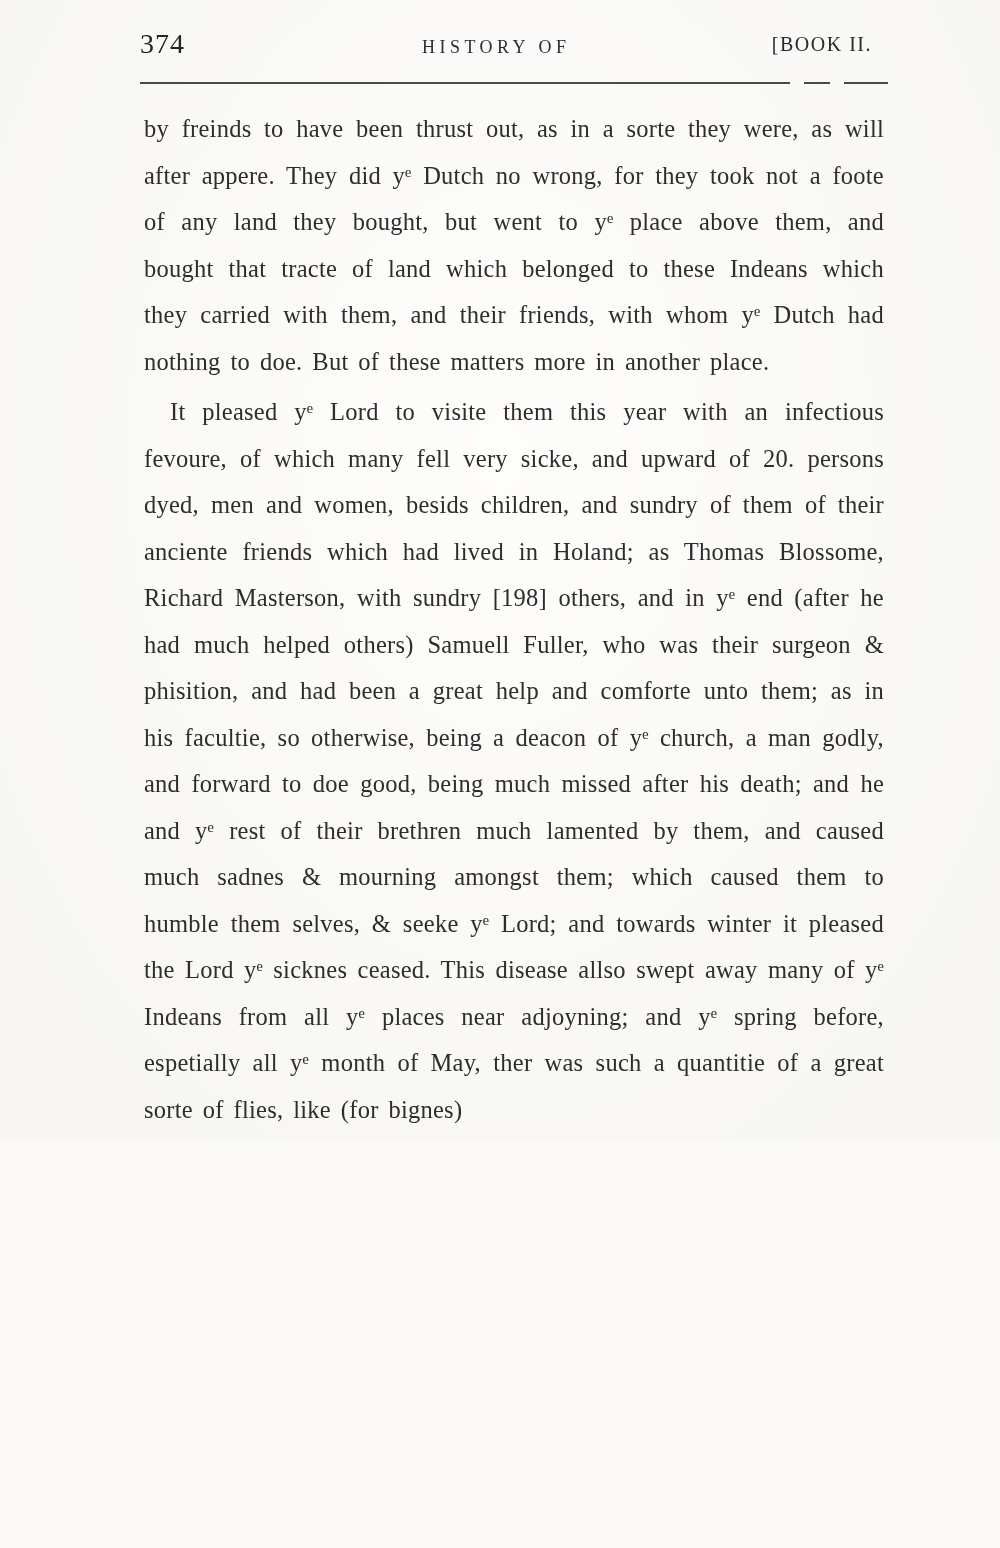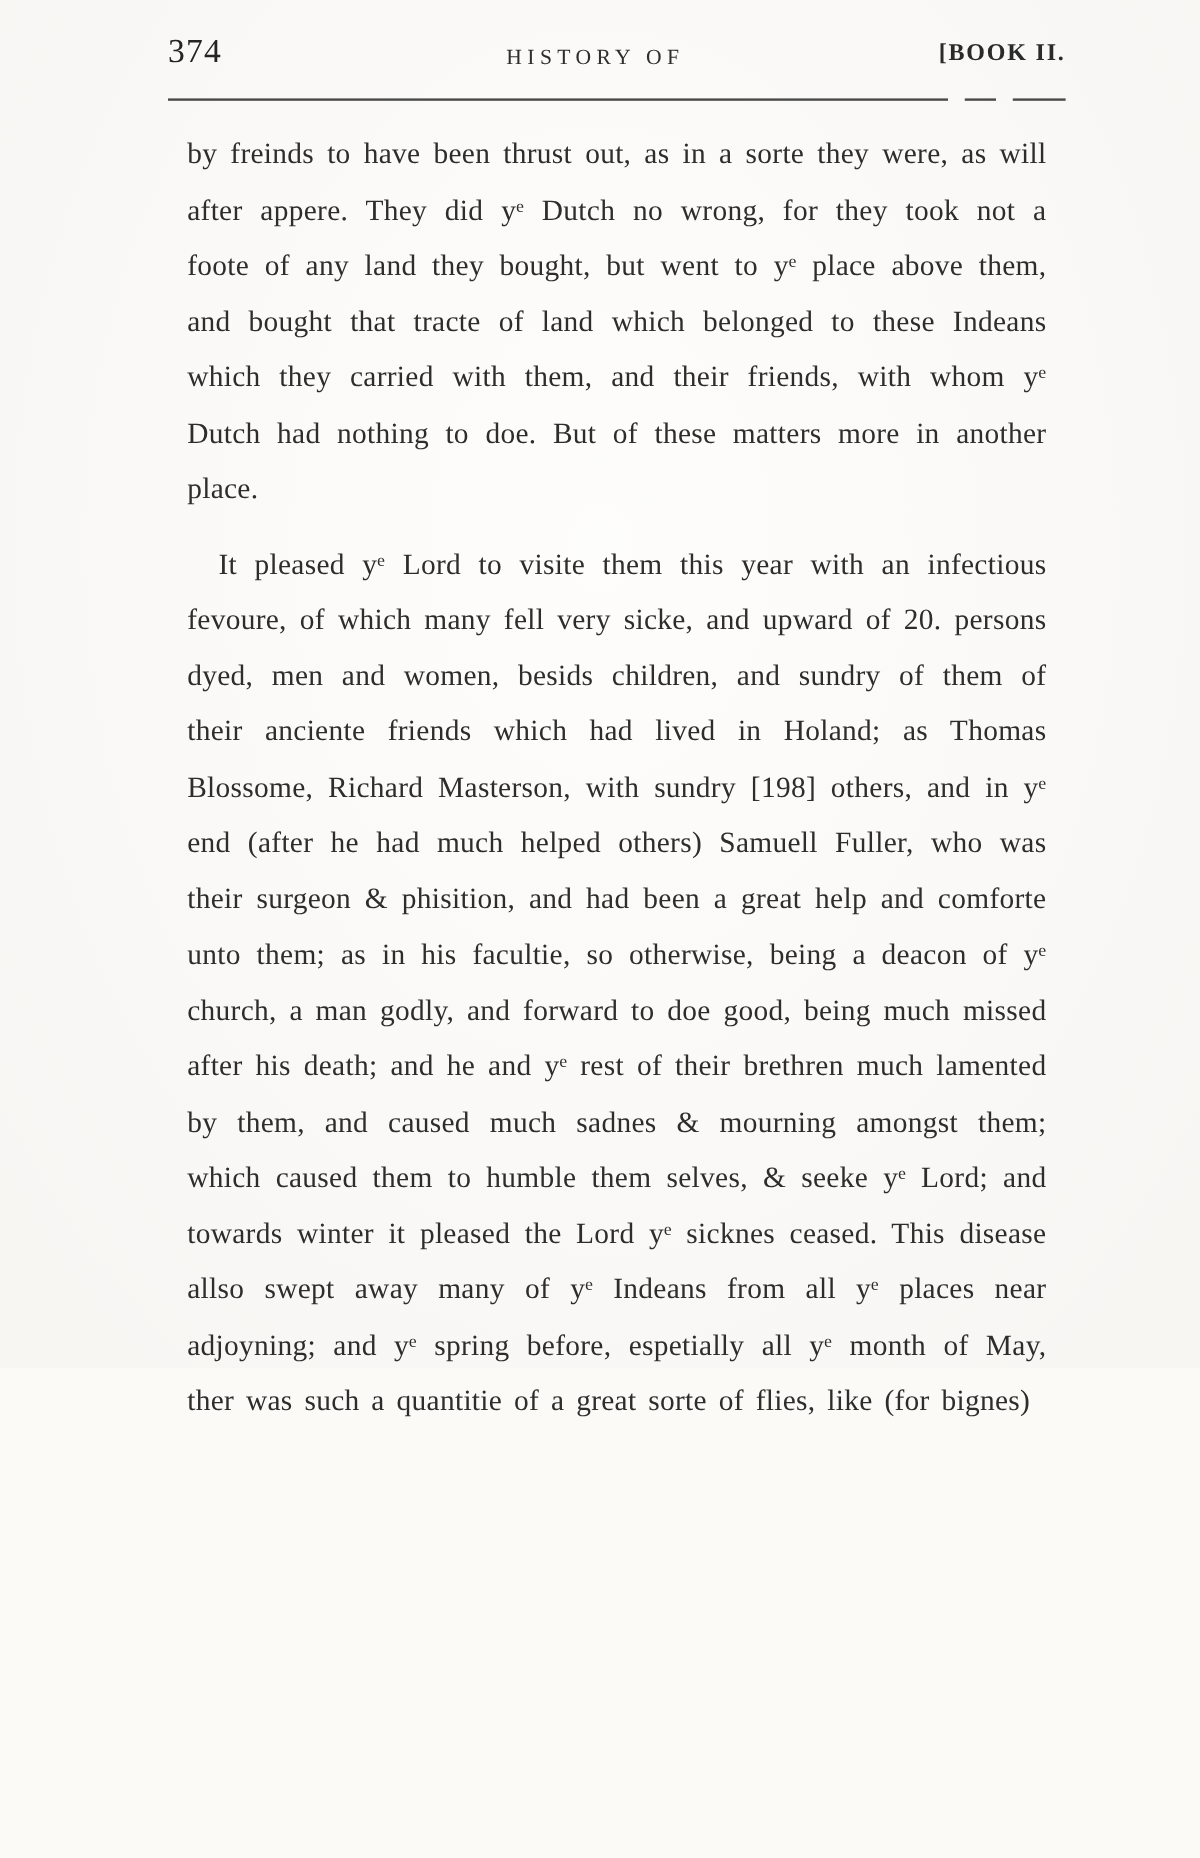--- a/index.html
+++ b/index.html
@@ -41,24 +41,24 @@
     left: 50%;
     transform: translateX(-62%);
     top: 9px;
     font-size: 18px;
     font-weight: 400;
     letter-spacing: 4.5px;
     color: #2e2e2e;
   }
   .book-label {
     position: absolute;
-    right: 0;
+    right: 16px;
     top: 5px;
     font-size: 20px;
-    font-weight: 700;
+    font-weight: 400;
     letter-spacing: 1.5px;
     color: #2a2a2a;
   }
   .header-rule {
     margin-top: 14px;
     display: flex;
     align-items: center;
   }
   .rule-seg {
     border-top: 2px solid #4a4a48;
@@ -79,21 +79,21 @@
   .body-text {
     margin-top: 22px;
     font-size: 24.5px;
     line-height: 46.5px;
     text-align: justify;
     letter-spacing: 0.25px;
     word-spacing: 3.5px;
     color: #2e2d2b;
   }
   .para {
-    margin: 16px;
+    margin: 4px;
   }
   .para.indented {
     text-indent: 26px;
   }
 </style>
 </head>
 <body>
 
 <div class="page">
 

